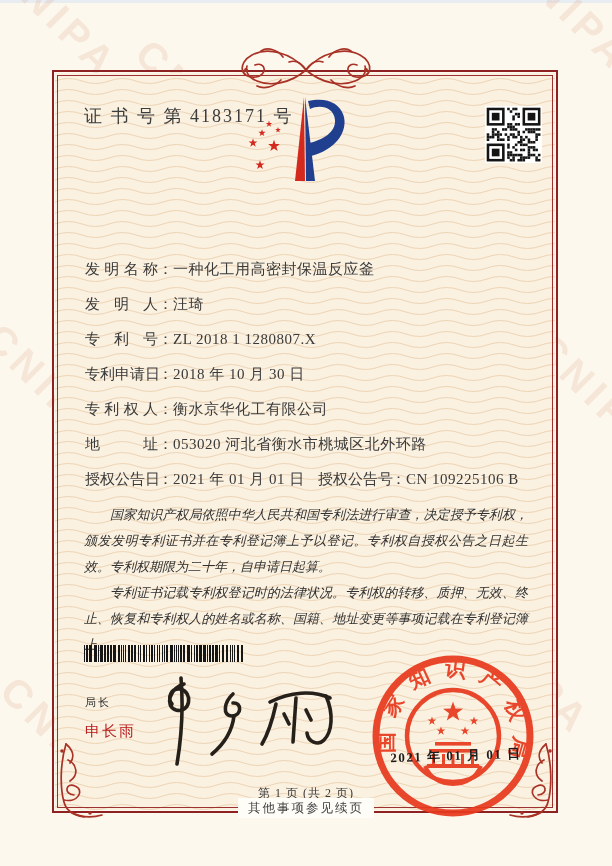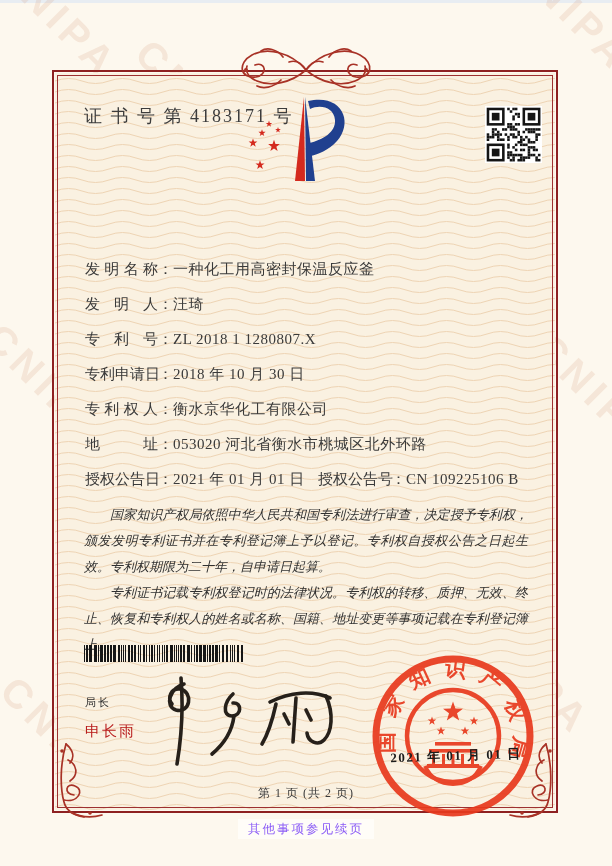--- a/index.html
+++ b/index.html
@@ -39,21 +39,21 @@
   .signer-name{position:absolute;left:85px;top:722px;font-family:"Liberation Sans","DejaVu Sans",sans-serif;
                font-size:15px;color:#b91c1c;letter-spacing:2px;}
   .signature{position:absolute;left:150px;top:672px;width:200px;height:100px;}
   
   .seal{position:absolute;left:371px;top:654px;width:164px;height:164px;opacity:0.92;}
   .seal-date{position:absolute;left:372px;top:747px;width:168px;text-align:center;font-size:13px;
              color:#1c1c1c;letter-spacing:1.5px;transform:rotate(-2deg);font-weight:bold;}
   
   .pagenum{position:absolute;left:0;top:785px;width:612px;text-align:center;font-size:12px;
            letter-spacing:1px;color:#3a3a3a;}
-  .contnote{position:absolute;left:0;top:821px;width:612px;text-align:center;font-size:12.5px;color:#8b5cf6;}
+  .contnote{position:absolute;left:0;top:800px;width:612px;text-align:center;font-size:12.5px;color:#404040;}
   .contnote span{background:#fffdf8;padding:3px 10px;letter-spacing:2px;}
   .ornament-top{position:absolute;left:221px;top:40px;width:170px;height:54px;}
   .corner-bl{position:absolute;left:56px;top:742px;width:48px;height:76px;}
   .corner-br{position:absolute;left:508px;top:742px;width:48px;height:76px;}
 </style>
 </head>
 <body>
 
 <div class="page">
   <div class="topstrip"></div>

